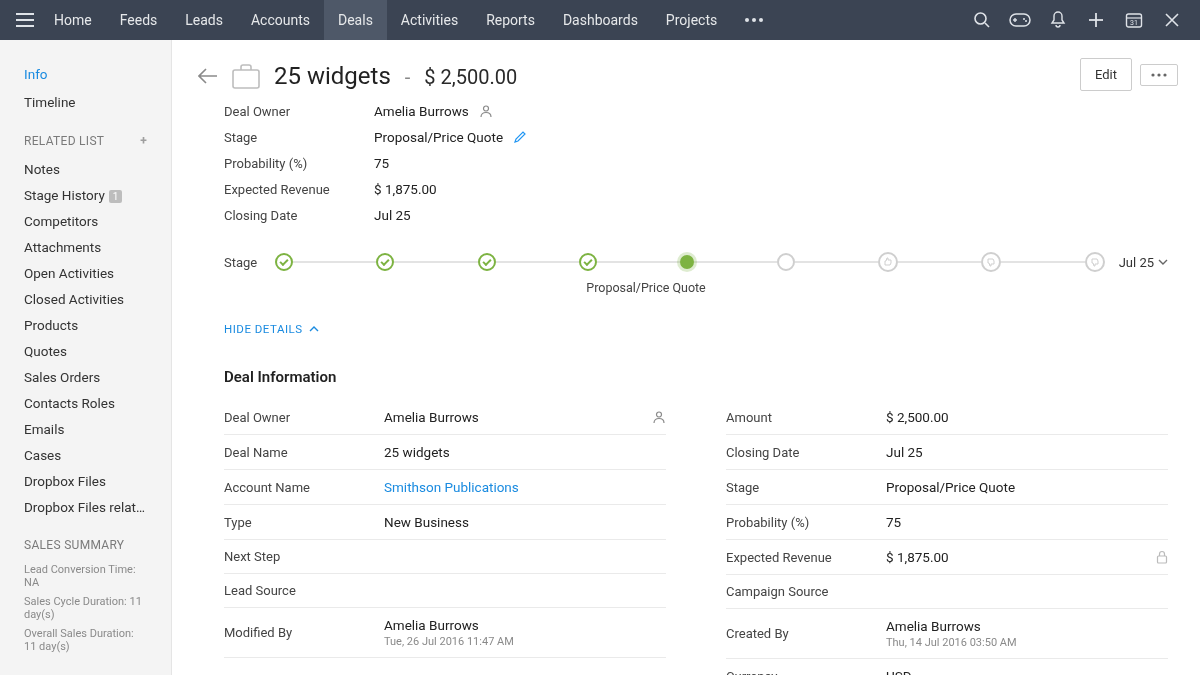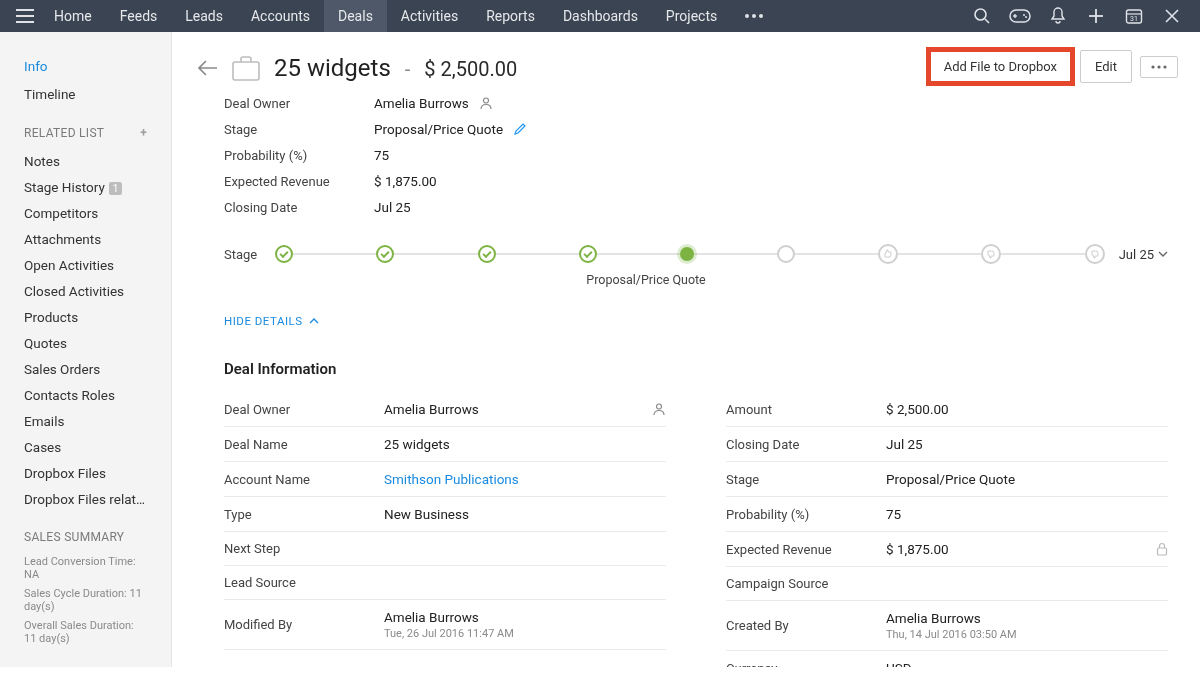--- a/index.html
+++ b/index.html
@@ -1,19 +1,19 @@
 <!DOCTYPE html>
 <html><head>
 <meta charset="utf-8">
 <style>
 * { margin: 0; padding: 0; box-sizing: border-box; font-family: -apple-system, BlinkMacSystemFont, "Segoe UI", Roboto, sans-serif; }
 body { background: #fff; color: #333; font-size: 13px; width: 1200px; height: 675px; overflow: hidden; }
 
 
-.topnav { display: flex; align-items: center; background: #3b4453; color: #fff; height: 32px; padding: 0 10px; }
+.topnav { display: flex; align-items: center; background: #3b4453; color: #fff; height: 40px; padding: 0 10px; }
 .hamburger { width: 30px; height: 30px; display:flex; align-items:center; justify-content:center; cursor:pointer; }
 .nav-items { display: flex; height: 100%; }
 .nav-item { padding: 0 14px; display:flex; align-items:center; font-size:14px; cursor:pointer; color:#e6e8ea; }
 .nav-item.active { background:#4e5868; }
 .nav-ellipsis { padding:0 14px; display:flex; align-items:center; color:#e6e8ea; cursor:pointer; }
 .topnav-right { margin-left:auto; display:flex; align-items:center; gap:14px; padding-right:6px; }
 .topnav-right .ticon { width:24px; height:24px; display:flex; align-items:center; justify-content:center; color:#dfe3e8; cursor:pointer; }
 
 
 .body-wrap { display:flex; height:635px; }
@@ -212,21 +212,20 @@
           </svg>
       </div>
       <div>
         <div class="rec-title-row">
           <span class="rec-title">25 widgets</span>
           <span class="dash">-</span>
           <span class="rec-amount">$ 2,500.00</span>
         </div>
       </div>
       <div class="hdr-actions">
-        <button class="btn btn-highlight">Add File to Dropbox</button>
         <button class="btn">Edit</button>
         <button class="btn btn-more">
           <svg width="16" height="4" viewBox="0 0 16 4">
               <circle cx="2" cy="2" r="1.6" fill="#666"></circle>
               <circle cx="8" cy="2" r="1.6" fill="#666"></circle>
               <circle cx="14" cy="2" r="1.6" fill="#666"></circle>
             </svg>
         </button>
       </div>
     </div>

